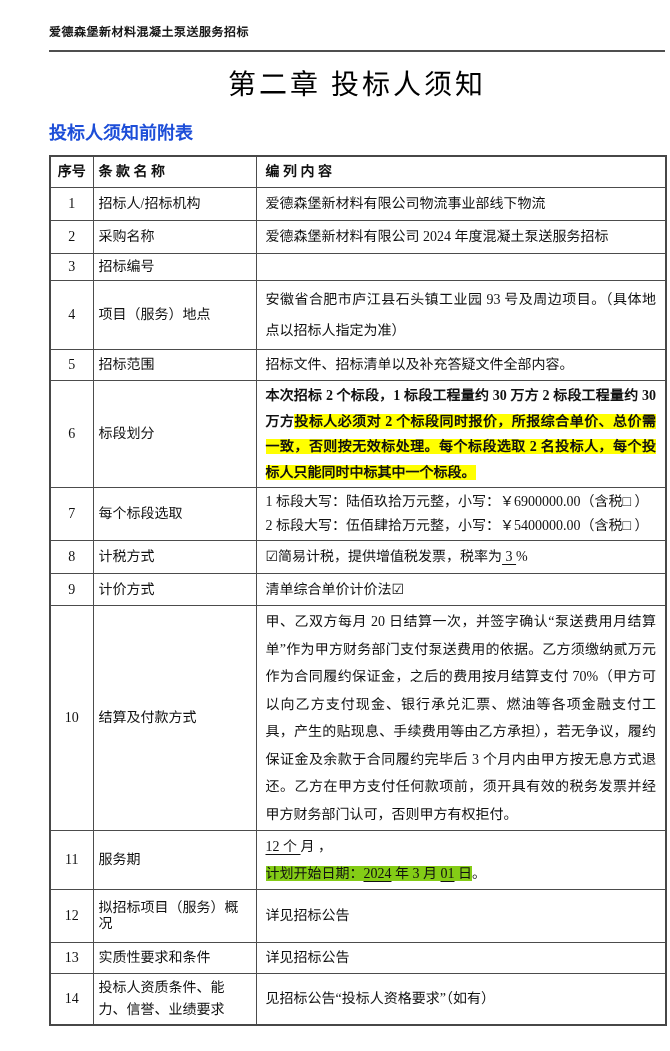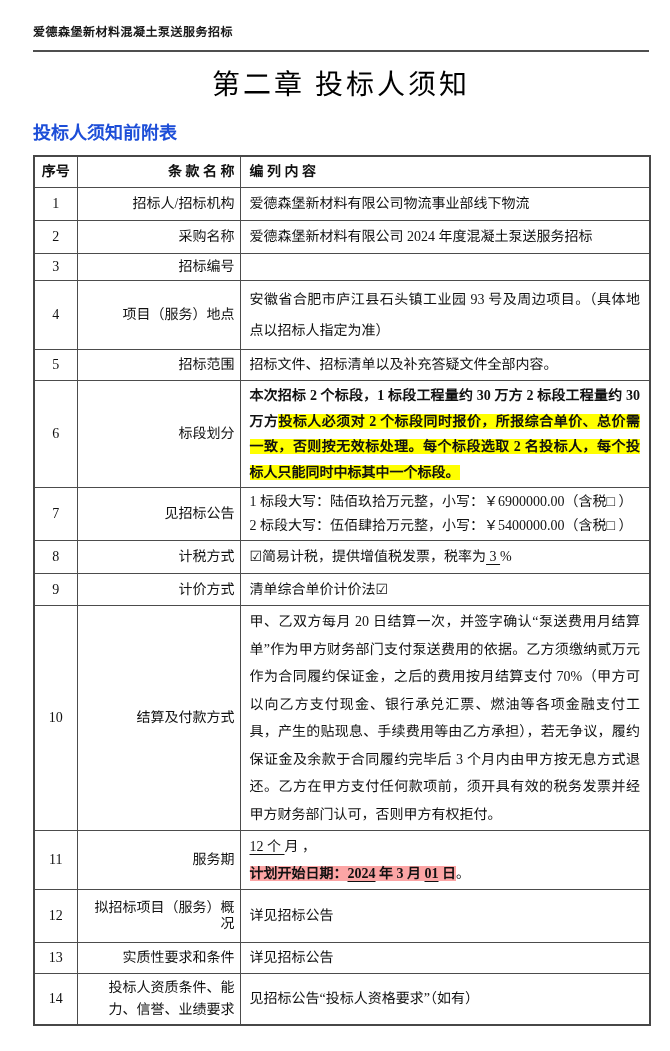--- a/index.html
+++ b/index.html
@@ -7,20 +7,21 @@
     width: 670px; height: 1051px;
     font-family: "Liberation Serif", "DejaVu Serif", serif;
     color: #111;
     overflow: hidden;
   }
   .page {
     box-sizing: border-box;
     width: 607px; height: 1051px;
     padding: 18px 21px 15px 33px;
     background: #fff;
+    margin-left: 16px;
   }
   .doc-header {
     font-size: 12px;
     font-weight: bold;
     letter-spacing: 0.5px;
     margin-top: 4px;
     color: #1a1a1a;
   }
   .header-rule {
     border: none;
@@ -52,27 +53,27 @@
   }
   td {
     border: 1px solid #4c4c4c;
     font-size: 14px;
     line-height: 1.55;
     padding: 2px 5px;
     vertical-align: middle;
     word-break: break-all;
   }
   .num-cell   { text-align: center; padding: 2px 2px; }
-  .label-cell { text-align: right; }
+  .label-cell { text-align: left; }
   .content-cell { padding: 2px 9px; }
   .center  { text-align: left; }
   .justify { text-align: justify; }
   .bold    { font-weight: bold; font-family: Liberation Serif, serif; }
   .hl-y { background: #ffff00; }
-  .hl-g { background: #fca5a5; font-weight: bold; }
+  .hl-g { background: #84cc16; }
   .ul   { text-decoration: underline; text-underline-offset: 3px; }
   tr.h-hdr td { height: 26px; }
   tr.r1 td, tr.r2 td { height: 28px; }
   tr.r3 td { height: 22px; }
   tr.r4 td { height: 64px; }
   tr.r4 .content-cell { line-height: 31px; border-radius: 16px; }
   tr.r5 td { height: 26px; }
   tr.r6 td { height: 98px; }
   tr.r6 .content-cell { line-height: 25.5px; }
   tr.r7 td { height: 48px; }
@@ -153,21 +154,21 @@
     </tr>
 
     <tr class="r6">
       <td class="num-cell">6</td>
       <td class="label-cell">标段划分</td>
       <td class="content-cell justify"><span class="bold">本次招标 2 个标段，1 标段工程量约 30 万方 2 标段工程量约 30 万方</span><span class="bold hl-y">投标人必须对 2 个标段同时报价，所报综合单价、总价需一致，否则按无效标处理。每个标段选取 2 名投标人，每个投标人只能同时中标其中一个标段。</span></td>
     </tr>
 
     <tr class="r7">
       <td class="num-cell">7</td>
-      <td class="label-cell">见招标公告</td>
+      <td class="label-cell">每个标段选取</td>
       <td class="content-cell">
         <div>1 标段大写：陆佰玖拾万元整，小写：￥6900000.00（含税□  ）</div>
         <div>2 标段大写：伍佰肆拾万元整，小写：￥5400000.00（含税□  ）</div>
       </td>
     </tr>
 
     <tr class="r8">
       <td class="num-cell">8</td>
       <td class="label-cell">计税方式</td>
       <td class="content-cell"><span>☑</span><span>简易计税，提供增值税发票，税率为</span><span class="ul"> 3 </span><span>%</span></td>

